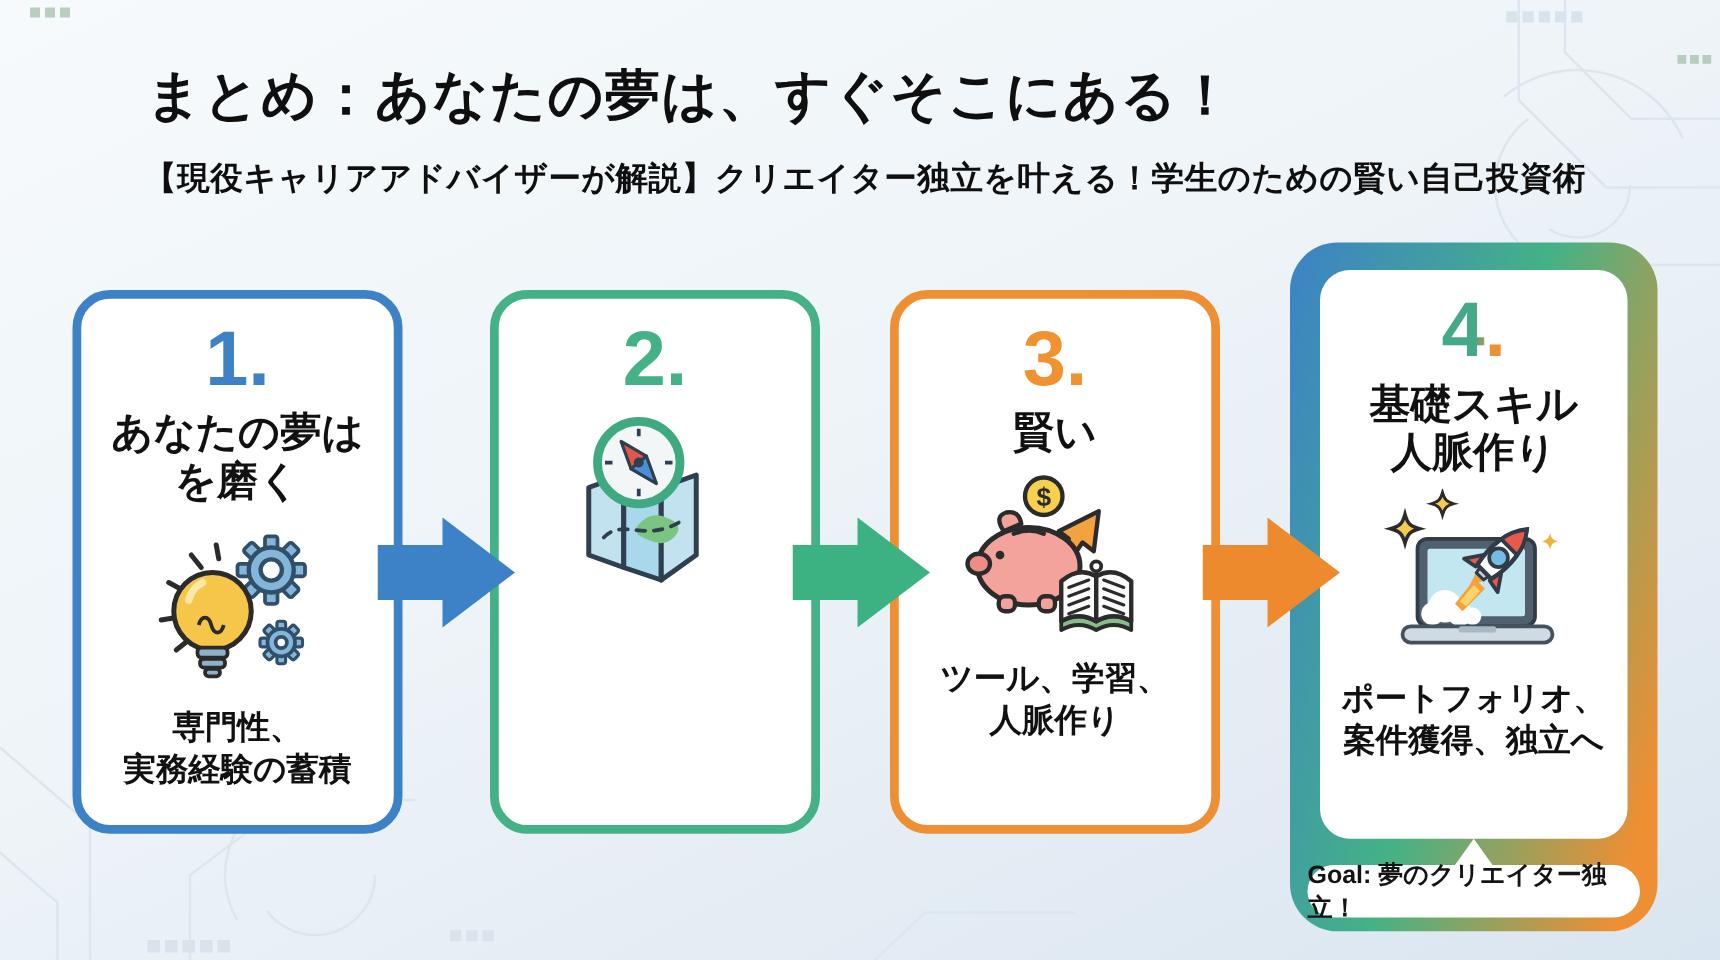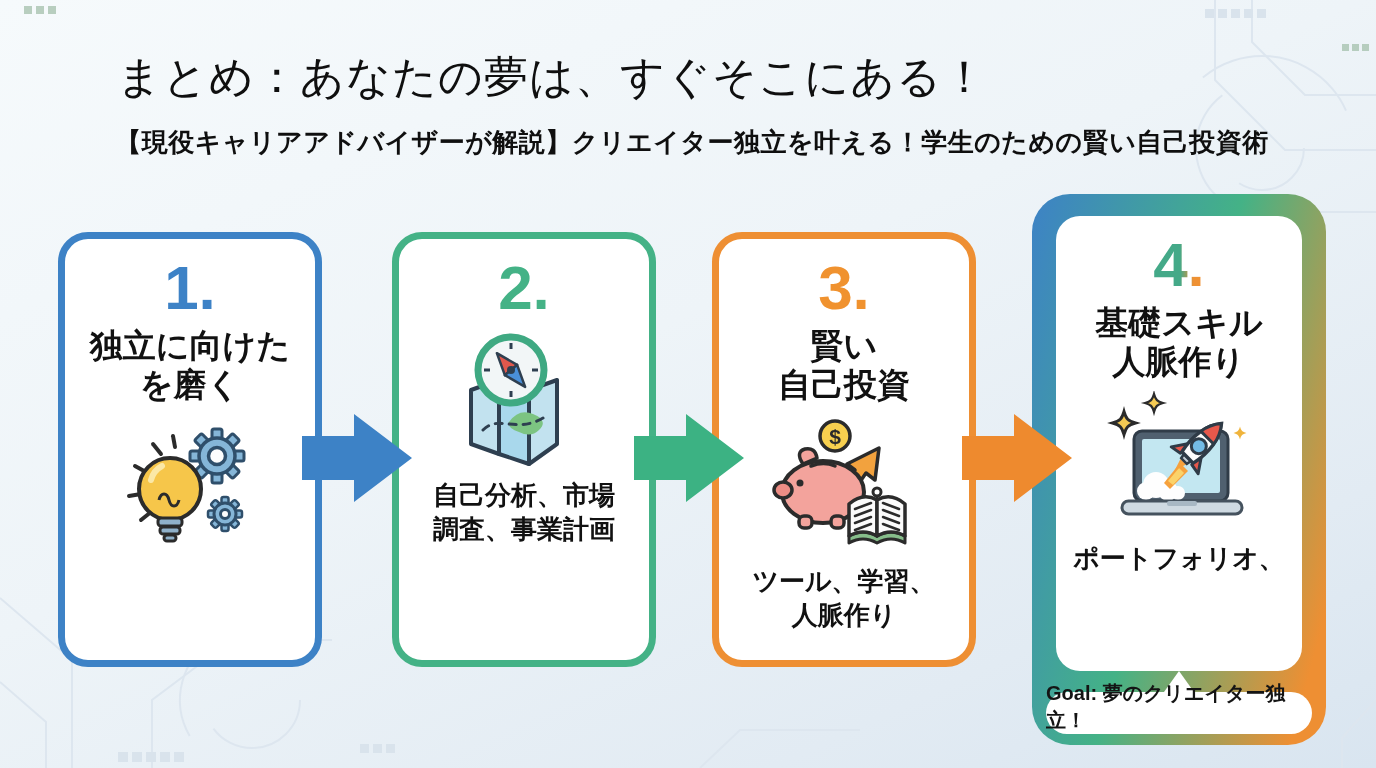--- a/index.html
+++ b/index.html
@@ -7,21 +7,21 @@
     width:1376px;height:768px;overflow:hidden;position:relative;
     font-family:"Liberation Sans","DejaVu Sans",sans-serif;
     background:linear-gradient(155deg,#f6fafc 0%,#eef4f8 45%,#e2ebf3 80%,#d9e5f0 100%);
     color:#141414;
   }
   .canvas{position:absolute;inset:0;}
   .deco{position:absolute;left:0;top:0;z-index:0;}
   
   .hdr{position:absolute;left:0;top:0;width:1376px;text-align:center;z-index:3;}
   .title{margin:0;position:absolute;top:52px;left:0;width:1104px;
-    font-size:44px;font-weight:400;letter-spacing:1px;line-height:1.15;color:#0f0f0f;}
+    font-size:44px;font-weight:700;letter-spacing:1px;line-height:1.15;color:#0f0f0f;}
   .subtitle{margin:0;position:absolute;top:125px;left:4px;width:1376px;
     font-size:26px;font-weight:800;letter-spacing:0.5px;color:#0f0f0f;}
   
   .card{position:absolute;top:232px;width:264px;height:435px;background:#fff;
     border-radius:30px;box-sizing:border-box;z-index:2;
     display:flex;flex-direction:column;align-items:center;text-align:center;}
   .card1{left:58px;border:7px solid #3d82c6;}
   .card2{left:392px;border:7px solid #44b286;}
   .card3{left:712px;border:7px solid #ee8f33;}
   .card4-outer{position:absolute;left:1032px;top:194px;width:294px;height:551px;
@@ -41,21 +41,21 @@
   .icon-wrap{height:150px;margin-top:4px;display:flex;align-items:center;justify-content:center;}
   .desc{font-size:26px;font-weight:800;line-height:1.3;margin-top:6px;color:#111;}
   
   .arrow{position:absolute;top:408px;width:112px;height:100px;z-index:5;}
   .a1{left:302px;} .a2{left:634px;} .a3{left:962px;}
   
   .goal-triangle{position:absolute;left:50%;top:477px;margin-left:-15px;width:0;height:0;
     border-left:15px solid transparent;border-right:15px solid transparent;
     border-bottom:21px solid #ffffff;}
   .goal-pill{position:absolute;left:14px;top:498px;width:266px;height:42px;background:#ffffff;
-    border-radius:22px;display:flex;align-items:flex-end;justify-content:center;
+    border-radius:22px;display:flex;align-items:center;justify-content:center;
     font-size:20px;font-weight:900;color:#141414;}
 </style>
 </head>
 <body>
 
 <div class="canvas">
 
   <svg class="deco" width="1376" height="768" viewBox="0 0 1376 768">
     <g stroke="#dde6ef" stroke-width="2" fill="none">
       <path d="M1376,150 L1285,150 L1215,80 L1215,0"></path>
@@ -98,21 +98,21 @@
   </svg>
 
   <div class="hdr">
     <h1 class="title">まとめ：あなたの夢は、すぐそこにある！</h1>
     <h2 class="subtitle">【現役キャリアアドバイザーが解説】クリエイター独立を叶える！学生のための賢い自己投資術</h2>
   </div>
 
   <div class="card card1">
     <div class="num">1.</div>
     <div class="ctitle">
-      <div>独立に向けた</div>
+      <div>あなたの夢は</div>
       <div>を磨く</div>
     </div>
     <div class="icon-wrap">
       <svg width="150" height="140" viewBox="0 0 150 140">
         <g stroke="#2b2b2b" stroke-width="4" stroke-linecap="round">
           <line x1="38" y1="30" x2="46" y2="40"></line>
           <line x1="20" y1="52" x2="31" y2="58"></line>
           <line x1="14" y1="82" x2="26" y2="80"></line>
           <line x1="26" y1="106" x2="36" y2="98"></line>
           <line x1="58" y1="22" x2="60" y2="33"></line>
@@ -146,20 +146,24 @@
           <circle r="4.5" fill="#fdfdfd" stroke="#2f4f6b" stroke-width="3"></circle>
         </g>
         <circle cx="55" cy="75" r="31" fill="#f6c64a" stroke="#2b2b2b" stroke-width="4"></circle>
         <path d="M36,66 a22,22 0 0 1 11,-14" stroke="#fbe8a6" stroke-width="6" stroke-linecap="round" fill="none"></path>
         <path d="M44,86 c2,-8 8,-8 10,0 c2,8 8,8 10,0" stroke="#2b2b2b" stroke-width="3" fill="none"></path>
         <rect x="43" y="104" width="24" height="8" rx="3" fill="#8fb0c9" stroke="#2b2b2b" stroke-width="3"></rect>
         <rect x="45" y="113" width="20" height="7" rx="3" fill="#8fb0c9" stroke="#2b2b2b" stroke-width="3"></rect>
         <rect x="49" y="121" width="12" height="6" rx="3" fill="#8fb0c9" stroke="#2b2b2b" stroke-width="3"></rect>
       </svg>
     </div>
+    <div class="desc">
+      <div>専門性、</div>
+      <div>実務経験の蓄積</div>
+    </div>
   </div>
 
   <svg class="arrow a1" viewBox="0 0 112 100">
     <polygon points="0,28 52,28 52,6 110,50 52,94 52,72 0,72" fill="#3d82c6"></polygon>
   </svg>
 
   <div class="card card2">
     <div class="num">2.</div>
     <div class="icon-wrap">
       <svg width="150" height="140" viewBox="0 0 150 140">
@@ -177,35 +181,30 @@
           <line x1="35" y1="42" x2="41" y2="42"></line>
           <line x1="83" y1="42" x2="89" y2="42"></line>
         </g>
         <g transform="rotate(-40 62 42)">
           <polygon points="62,20 70,42 54,42" fill="#e0584d" stroke="#2e3f50" stroke-width="2.5" stroke-linejoin="round"></polygon>
           <polygon points="62,64 70,42 54,42" fill="#4a90d9" stroke="#2e3f50" stroke-width="2.5" stroke-linejoin="round"></polygon>
         </g>
         <circle cx="62" cy="42" r="4" fill="#2e3f50"></circle>
       </svg>
     </div>
-    <div class="desc">
-      <div>自己分析、市場</div>
-      <div>調査、事業計画</div>
-    </div>
   </div>
 
   <svg class="arrow a2" viewBox="0 0 112 100">
     <polygon points="0,28 52,28 52,6 110,50 52,94 52,72 0,72" fill="#3cb283"></polygon>
   </svg>
 
   <div class="card card3">
     <div class="num">3.</div>
     <div class="ctitle">
       <div>賢い</div>
-      <div>自己投資</div>
     </div>
     <div class="icon-wrap">
       <svg width="150" height="135" viewBox="0 0 150 135">
         <path d="M60,86 L86,54 L78,48 L110,32 L106,64 L97,57 L71,95 Z" fill="#f2a23e" stroke="#2b2b2b" stroke-width="3.5" stroke-linejoin="round"></path>
         <circle cx="66" cy="20" r="15" fill="#f8d04f" stroke="#2b2b2b" stroke-width="3.5"></circle>
         <text x="66" y="28" text-anchor="middle" font-size="21" font-weight="bold" fill="#2b2b2b">$</text>
         <path d="M34,48 q-8,-12 2,-15 q10,-2 12,9 Z" fill="#f3a39c" stroke="#2b2b2b" stroke-width="3.5" stroke-linejoin="round"></path>
         <ellipse cx="54" cy="76" rx="41" ry="31" fill="#f3a39c" stroke="#2b2b2b" stroke-width="4"></ellipse>
         <rect x="30" y="100" width="13" height="12" rx="5" fill="#f3a39c" stroke="#2b2b2b" stroke-width="3.5"></rect>
         <rect x="62" y="100" width="13" height="12" rx="5" fill="#f3a39c" stroke="#2b2b2b" stroke-width="3.5"></rect>
@@ -275,20 +274,21 @@
             <path d="M0,-36 C10,-24 12,-6 8,12 L-8,12 C-12,-6 -10,-24 0,-36 Z" fill="#fdfdfd" stroke="#2f3b47" stroke-width="3.5"></path>
             <path d="M0,-36 C5,-30 8,-24 9,-16 L-9,-16 C-8,-24 -5,-30 0,-36 Z" fill="#e8584b" stroke="#2f3b47" stroke-width="3"></path>
             <circle cx="0" cy="-4" r="7.5" fill="#74bbe5" stroke="#2f3b47" stroke-width="3"></circle>
           </g>
           <rect x="18" y="110" width="120" height="13" rx="6.5" fill="#cfdae2" stroke="#45525e" stroke-width="3"></rect>
           <rect x="63" y="110" width="30" height="5" rx="2" fill="#a8b8c4"></rect>
         </svg>
       </div>
       <div class="desc">
         <div>ポートフォリオ、</div>
+        <div>案件獲得、独立へ</div>
       </div>
     </div>
     <div class="goal-triangle"></div>
     <div class="goal-pill">
       <span>Goal: 夢のクリエイター独立！</span>
     </div>
   </div>
 
 </div>
 

